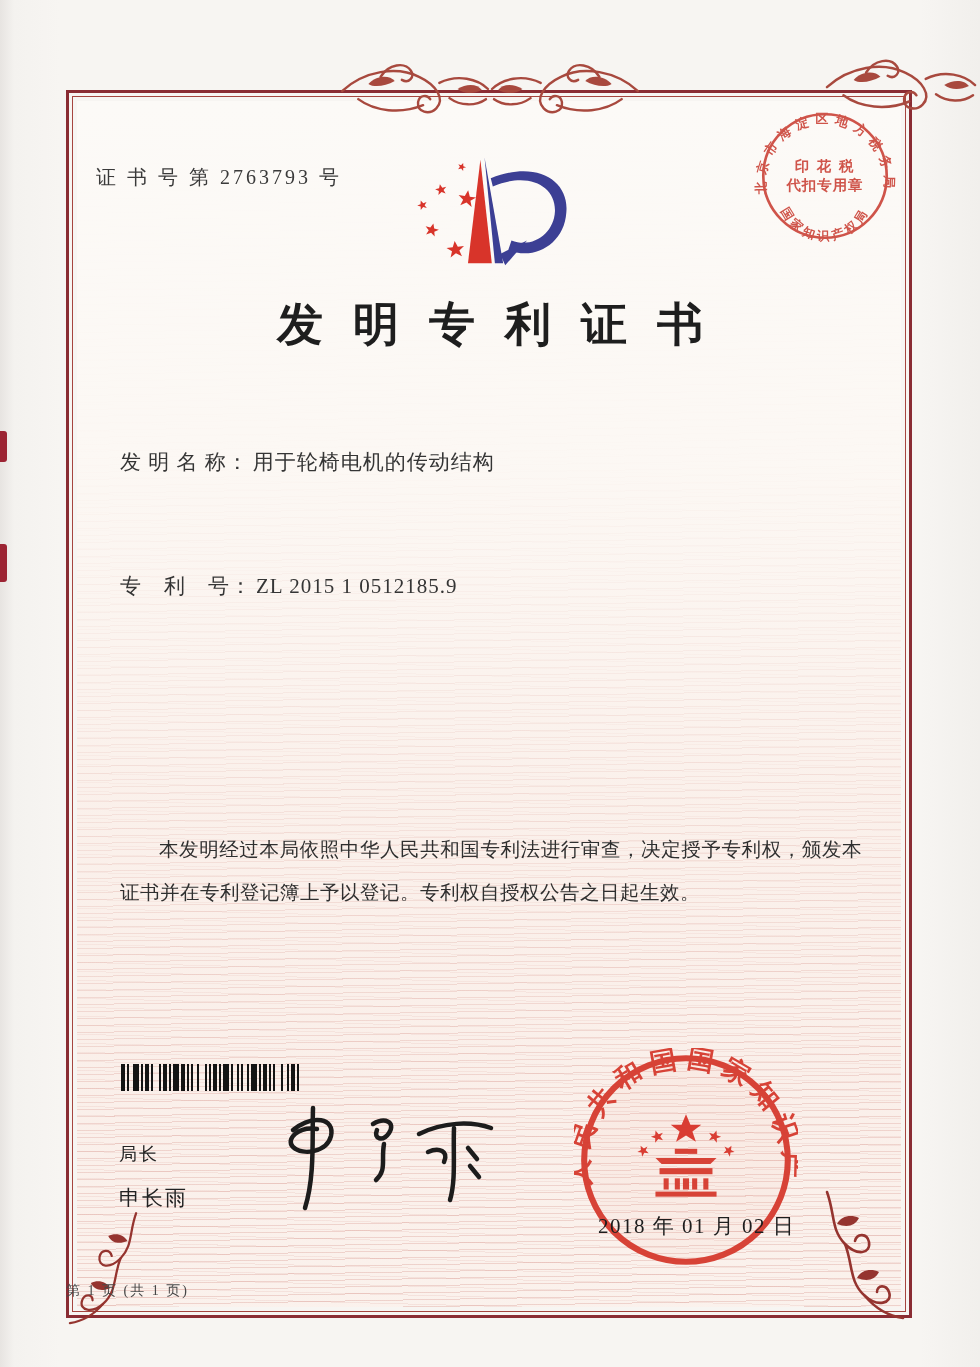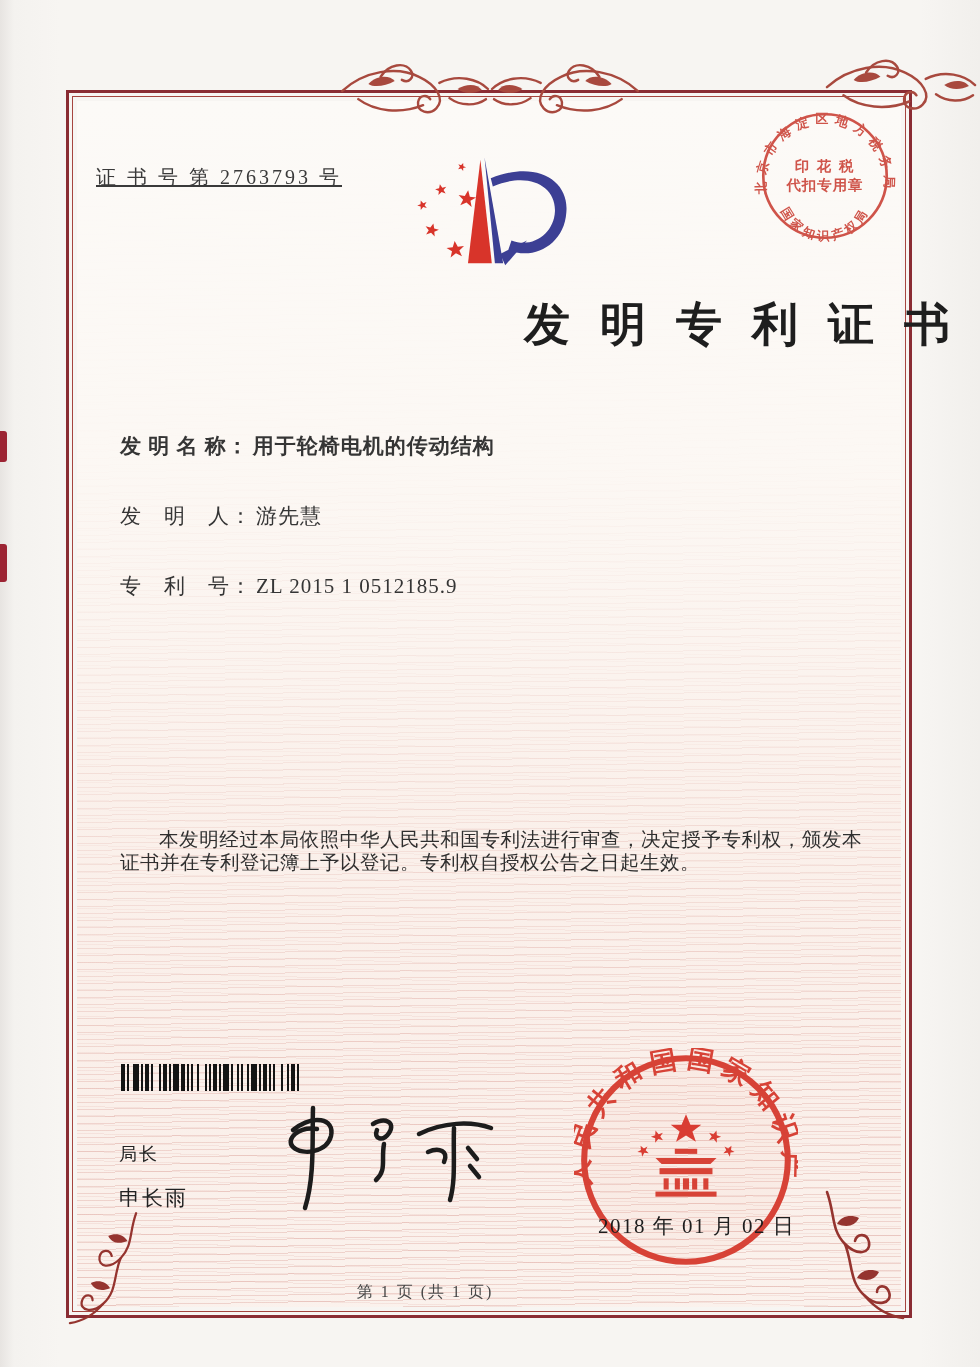--- a/index.html
+++ b/index.html
@@ -28,43 +28,43 @@
       linear-gradient(180deg,rgba(252,250,247,1) 0%,rgba(252,248,244,.96) 30%,rgba(250,238,232,.55) 58%,rgba(247,222,214,.18) 82%,rgba(246,216,207,.05) 100%),
       repeating-linear-gradient(179deg,rgba(198,108,98,.25) 0 1px,rgba(255,255,255,0) 1px 7px),
       repeating-linear-gradient(181.5deg,rgba(198,108,98,.12) 0 1px,rgba(255,255,255,0) 1px 9px),
       #fbf3ee;
   }
   .edge-mark{position:absolute;left:0;width:7px;background:#9c2433;border-radius:0 3px 3px 0;}
   .edge-mark.m1{top:431px;height:31px;}
   .edge-mark.m2{top:544px;height:38px;}
 
   
-  .cert-no{position:absolute;left:96px;top:164px;font-size:20px;letter-spacing:3px;color:#3a3a3a;text-decoration:underline;}
+  .cert-no{position:absolute;left:96px;top:164px;font-size:20px;letter-spacing:3px;color:#3a3a3a;}
   .title{
-    position:absolute;left:0;right:0;top:294px;text-align:right;
+    position:absolute;left:0;right:0;top:294px;text-align:center;
     font-size:46px;font-weight:700;color:#1e1e1e;letter-spacing:30px;padding-left:30px;
   }
   .field{position:absolute;left:120px;font-size:21px;color:#353535;letter-spacing:1px;white-space:nowrap;}
   .field .lbl{margin-right:4px;}
-  .f0{top:432px;font-weight:bold;} .f1{top:502px;} .f2{top:572px;} .f3{top:642px;} .f4{top:712px;} .f5{top:782px;}
+  .f0{top:448px;} .f1{top:502px;} .f2{top:572px;} .f3{top:642px;} .f4{top:712px;} .f5{top:782px;}
   .bodytext{position:absolute;left:120px;right:118px;top:828px;color:#2f2f2f;}
   .bodytext p{
-    margin:0;font-size:19.5px;line-height:23px;text-indent:2em;text-align:justify;letter-spacing:.5px;
+    margin:0;font-size:19.5px;line-height:43px;text-indent:2em;text-align:justify;letter-spacing:.5px;
   }
   .barcode{
     position:absolute;left:121px;top:1064px;width:262px;height:27px;
     display:flex;align-items:stretch;
   }
   .barcode i{display:block;height:100%;}
   .barcode .bar{background:#141414;}
   .barcode .gap{background:transparent;}
   .sig-title{position:absolute;left:119px;top:1142px;font-size:18px;color:#222;letter-spacing:2px;}
   .sig-name{position:absolute;left:119px;top:1184px;font-size:21px;color:#222;letter-spacing:2px;}
   .seal-date{position:absolute;left:598px;top:1212px;font-size:21px;color:#1d1d1d;letter-spacing:1.5px;z-index:6;}
-  .footer{position:absolute;left:66px;width:718px;top:1282px;text-align:center;font-size:16px;color:#474747;letter-spacing:2px;}
+  .footer{position:absolute;left:66px;width:718px;top:1282px;font-size:14px;color:#474747;letter-spacing:2px;}
 
   .logo{position:absolute;left:410px;top:152px;width:176px;height:122px;}
   .tax-stamp{position:absolute;left:753px;top:104px;width:144px;height:144px;opacity:.92;}
   .big-seal{position:absolute;left:574px;top:1048px;width:224px;height:224px;opacity:.95;z-index:5;}
   .signature-svg{position:absolute;left:255px;top:1098px;width:250px;height:118px;z-index:4;}
 
   .orn{position:absolute;pointer-events:none;}
   .orn-top-center{left:338px;top:52px;width:304px;height:72px;}
   .orn-top-right{left:822px;top:48px;width:156px;height:72px;}
   .orn-bottom-left{left:54px;top:1208px;width:112px;height:122px;}
@@ -152,23 +152,20 @@
       <textPath href="#ts-bot" startOffset="50%" text-anchor="middle">国家知识产权局</textPath>
     </text>
     <text x="70" y="65" text-anchor="middle" fill="#cc473c" font-size="14" font-weight="700" letter-spacing="2">印 花 税</text>
     <text x="70" y="84" text-anchor="middle" fill="#cc473c" font-size="14" font-weight="700" letter-spacing="1">代扣专用章</text>
   </svg>
 
   <div class="title">发明专利证书</div>
 
   <div class="field f0">
     <span class="lbl">发 明 名 称：</span><span class="val">用于轮椅电机的传动结构</span>
-  </div>
-  <div class="field f1">
-    <span class="lbl">发　明　人：</span><span class="val">游先慧</span>
   </div>
   <div class="field f2">
     <span class="lbl">专　利　号：</span><span class="val">ZL 2015 1 0512185.9</span>
   </div>
 
   <div class="bodytext">
     <p>本发明经过本局依照中华人民共和国专利法进行审查，决定授予专利权，颁发本证书并在专利登记簿上予以登记。专利权自授权公告之日起生效。</p>
   </div>
 
   <div class="barcode">

